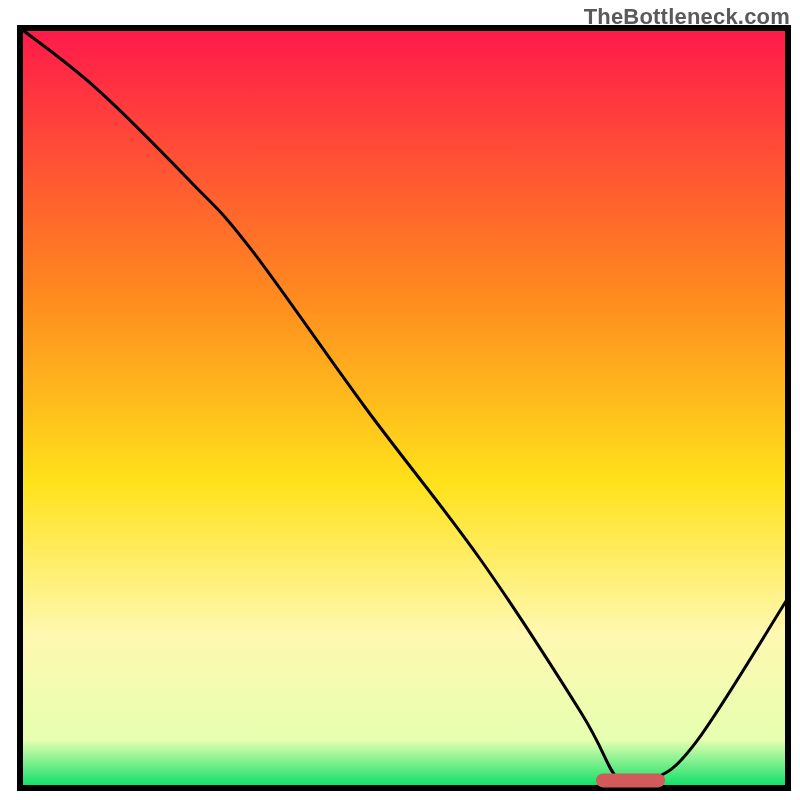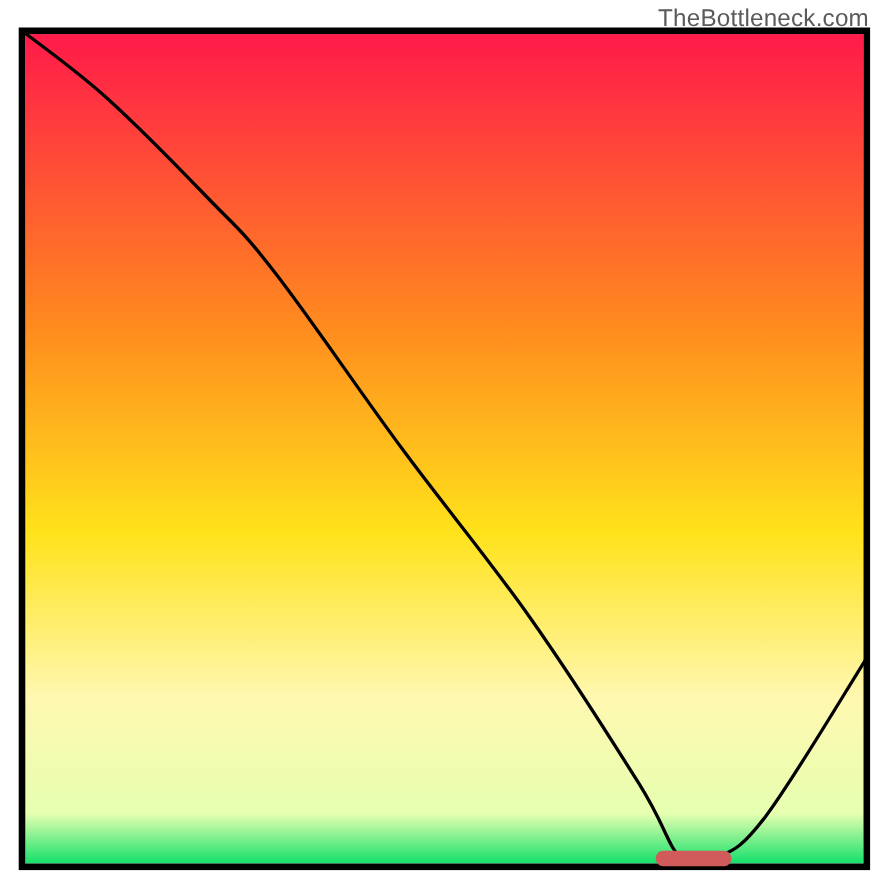--- a/index.html
+++ b/index.html
@@ -13,21 +13,21 @@
   .container {
     position: relative;
     width: 800px;
     height: 800px;
   }
   .watermark {
     position: absolute;
     top: 4px;
     right: 10px;
     font-size: 22px;
-    font-weight: 400;
+    font-weight: 700;
     color: #5a5a5a;
     letter-spacing: 0.2px;
     text-align: center;
   }
   svg.chart {
     display: block;
   }
 </style>
 </head>
 <body>

